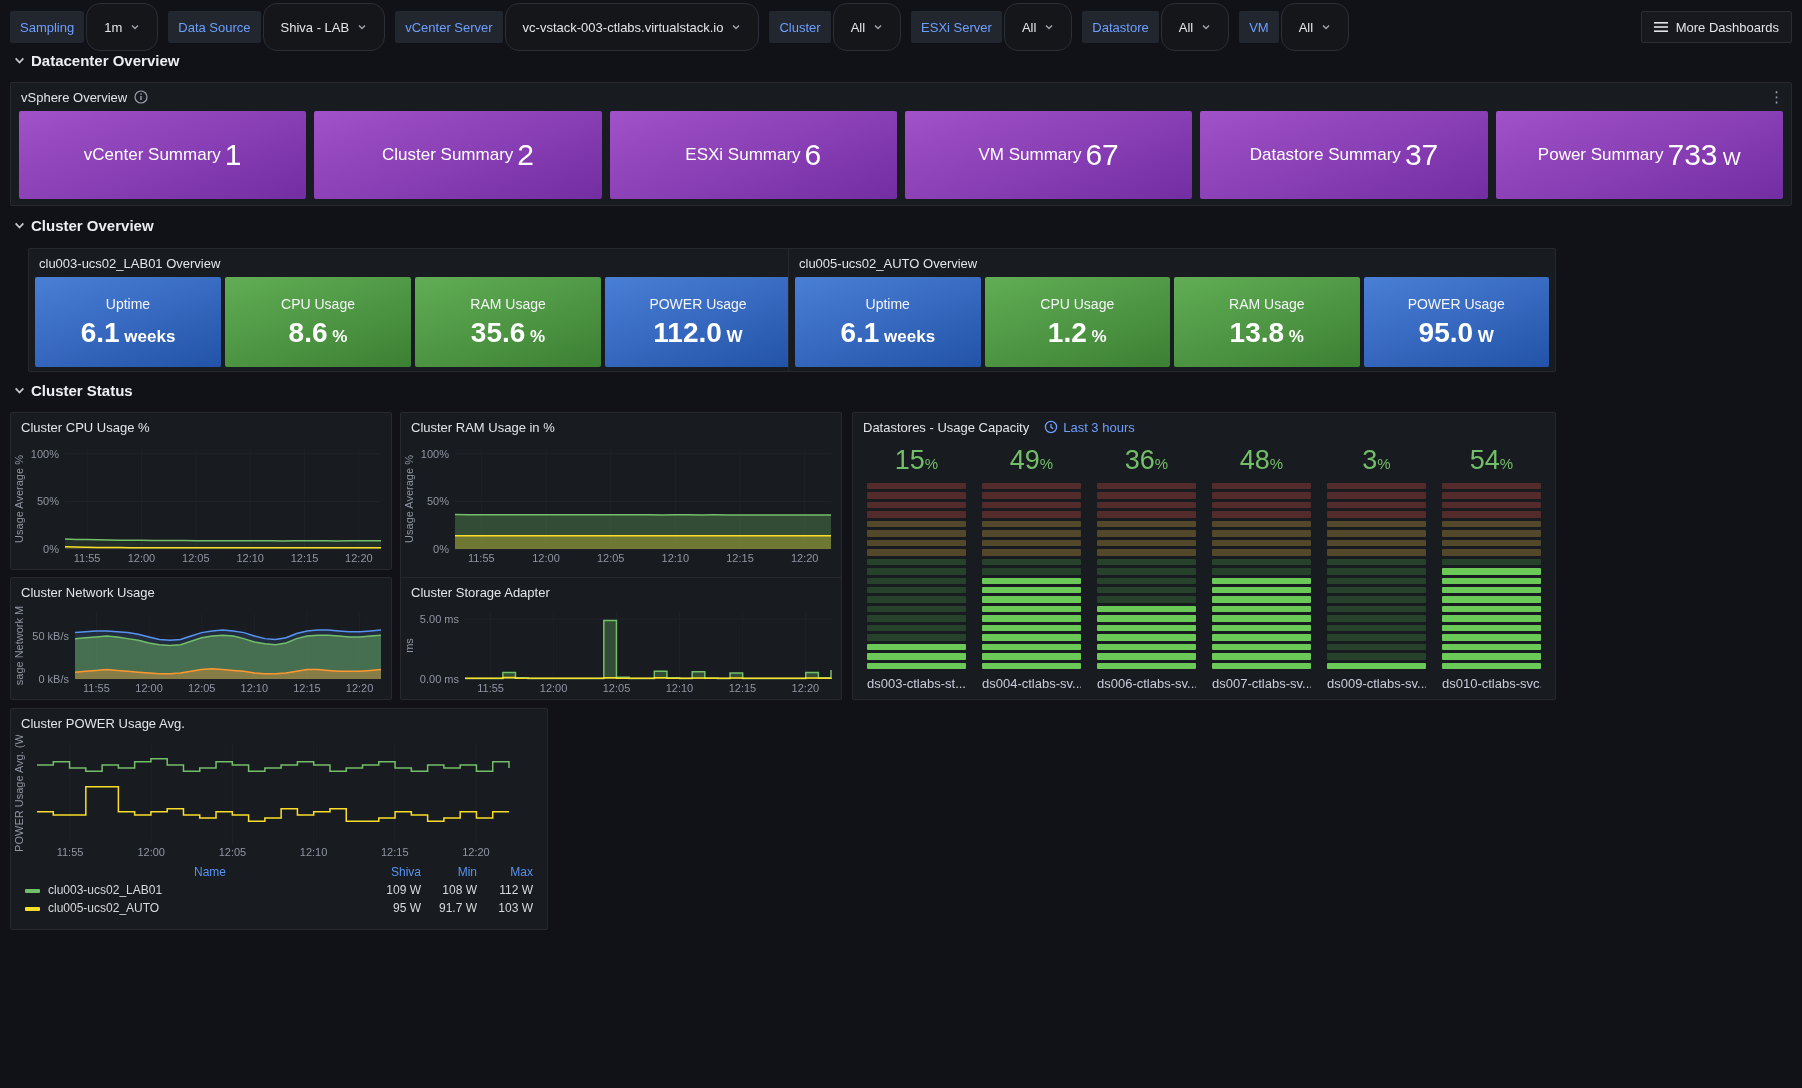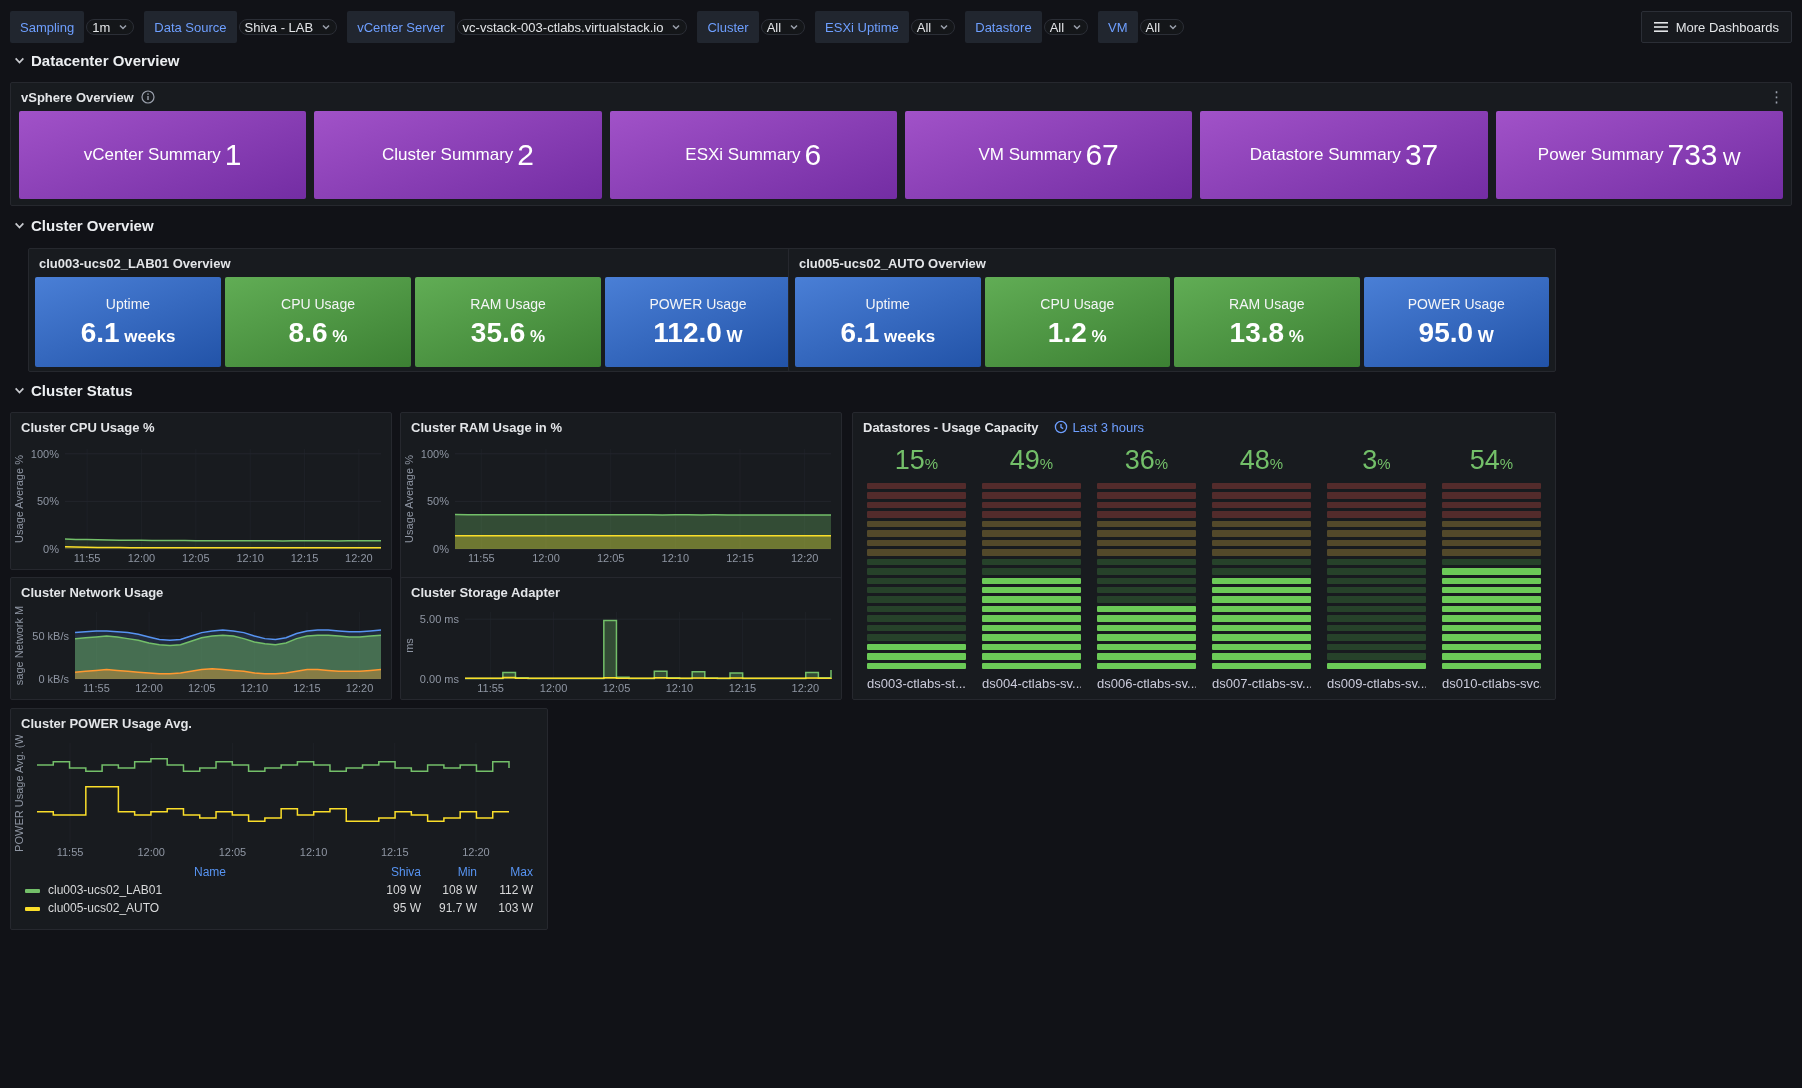--- a/index.html
+++ b/index.html
@@ -4,31 +4,31 @@
 <style>
   *{box-sizing:border-box;margin:0;padding:0}
   html,body{background:#111217}
   body{font-family:"Liberation Sans",sans-serif;color:#d8d9da}
   .app{position:relative;width:1802px;height:1088px;background:#111217;overflow:hidden}
 
   
   .toolbar{position:absolute;left:10px;top:10px;right:10px;height:34px;display:flex;align-items:center;gap:10px}
   .var-chip{display:flex;align-items:center;gap:2px}
   .var-label{background:#21262f;color:#6e9fff;font-size:13px;height:32px;display:flex;align-items:center;padding:0 10px;border-radius:2px;white-space:nowrap}
-  .var-value{background:#141619;border:1px solid #2b2e36;color:#e3e5e8;font-size:13px;height:16px;display:flex;align-items:center;gap:8px;padding:0 5px;border-radius:8px;cursor:pointer;white-space:nowrap}
+  .var-value{background:#141619;border:1px solid #2b2e36;color:#e3e5e8;font-size:13px;height:48px;display:flex;align-items:center;gap:8px;padding:0 17px;border-radius:14px;cursor:pointer;white-space:nowrap}
   .spacer{flex:1}
   .more-btn{display:flex;align-items:center;gap:8px;background:#17191e;border:1px solid #2b2e36;color:#e3e5e8;font-size:13px;height:32px;padding:0 12px;border-radius:2px;cursor:pointer;font-family:inherit}
 
   
   .section-header{position:absolute;display:flex;align-items:center;gap:6px;font-size:15px;font-weight:700;color:#eceef1;cursor:pointer}
 
   
   .panel{position:absolute;background:#181b1f;border:1px solid #26282e;border-radius:2px}
   .panel-header{height:28px;display:flex;align-items:center;gap:7px;padding:0 10px}
-  .panel-title{font-size:13px;font-weight:700;color:#e3e5e8;cursor:pointer;white-space:nowrap}
+  .panel-title{font-size:13px;font-weight:400;color:#e3e5e8;cursor:pointer;white-space:nowrap}
   .kebab{position:absolute;right:6px;top:5px;color:#9aa0ac;font-size:15px;cursor:pointer;letter-spacing:1px}
   .time-badge{display:flex;align-items:center;gap:5px;color:#6e9fff;font-size:13px;cursor:pointer}
 
   
   .tile-row{display:flex;gap:8px;padding:0 8px 8px}
   .tile{flex:1;height:88px;display:flex;align-items:center;justify-content:center;gap:4px;border-radius:2px;cursor:pointer;
         background:linear-gradient(160deg,#a152c8 0%,#732da3 100%)}
   .tile-label{font-size:17px;color:#fff}
   .tile-value{font-size:30px;color:#fff;font-weight:500}
   .tile-value .unit{font-size:19px;font-weight:400}
@@ -103,21 +103,21 @@
         <div class="var-chip">
           <span class="var-label">Cluster</span>
           <span class="var-value">
             <span>All</span>
             <svg width="10" height="10" viewBox="0 0 10 10">
               <path d="M2 3.5 5 6.5 8 3.5" fill="none" stroke="#9aa0ac" stroke-width="1.5"></path>
             </svg>
           </span>
         </div>
         <div class="var-chip">
-          <span class="var-label">ESXi Uptime</span>
+          <span class="var-label">ESXi Server</span>
           <span class="var-value">
             <span>All</span>
             <svg width="10" height="10" viewBox="0 0 10 10">
               <path d="M2 3.5 5 6.5 8 3.5" fill="none" stroke="#9aa0ac" stroke-width="1.5"></path>
             </svg>
           </span>
         </div>
         <div class="var-chip">
           <span class="var-label">Datastore</span>
           <span class="var-value">

